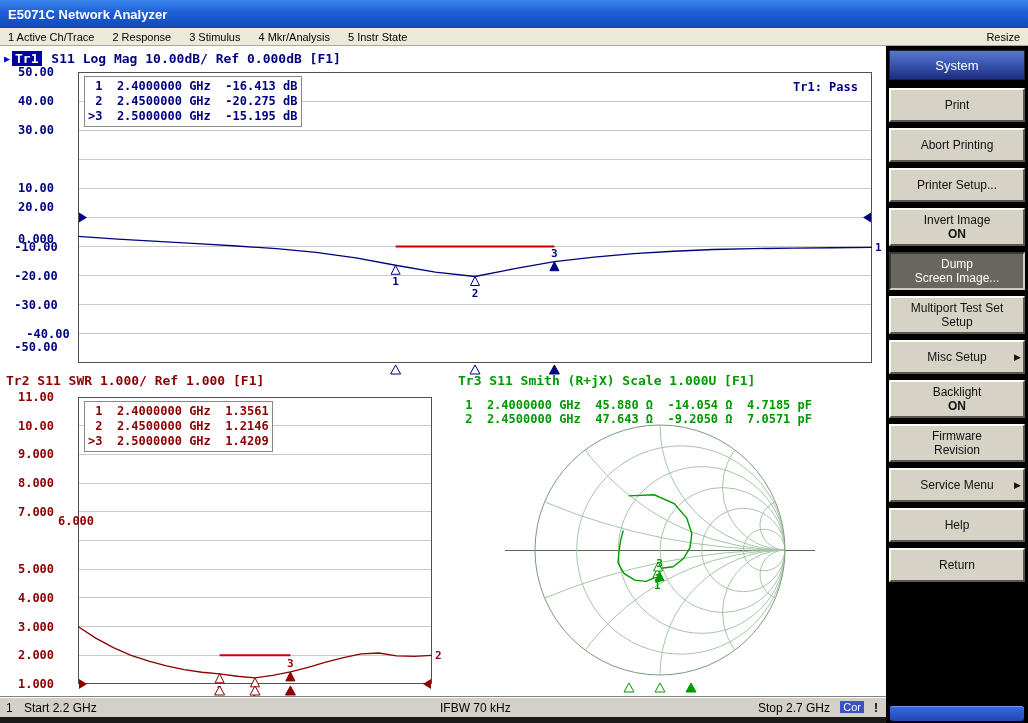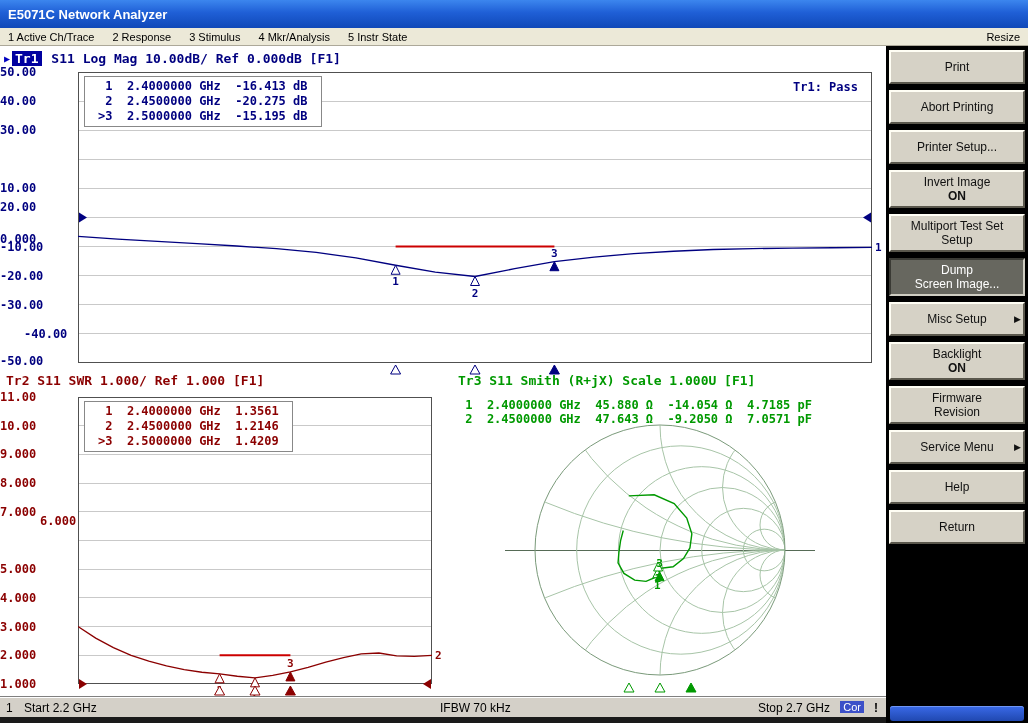--- a/index.html
+++ b/index.html
@@ -24,25 +24,25 @@
   #tr3-svg{left:505px;top:349px}
 
   .hdr{position:absolute;font:bold 13px "DejaVu Sans Mono",monospace;white-space:pre}
   #tr1-hdr{left:4px;top:5px;color:#000080}
   #tr1-hdr .arr{color:#0000c0;font-size:10px;vertical-align:1px}
   #tr1-hdr .badge{background:#0000a0;color:#fff;padding:0 3px;margin:0 2px}
   #tr2-hdr{left:6px;top:327px;color:#8b0000}
   #tr3-hdr{left:458px;top:327px;color:#009900}
   #tr1-pass{position:absolute;left:793px;top:34px;color:#000080;font:bold 12px "DejaVu Sans Mono",monospace}
 
-  .ytick{position:absolute;left:0;width:72px;text-align:left;font:bold 12px "DejaVu Sans Mono",monospace}
+  .ytick{position:absolute;left:0;width:72px;text-align:center;font:bold 12px "DejaVu Sans Mono",monospace}
   #tr1-yticks .ytick{color:#000080}
   #tr2-yticks .ytick{color:#8b0000}
 
-  .mbox{position:absolute;border:1px solid #888;background:#fff;padding:2px 13px}
+  .mbox{position:absolute;border:1px solid #888;background:#fff;padding:2px 3px}
   .mrow{font:bold 12px "DejaVu Sans Mono",monospace;white-space:pre;line-height:15px}
   #tr1-markers{left:84px;top:30px;color:#000080}
   #tr2-markers{left:84px;top:355px;color:#8b0000}
   #tr3-markers{position:absolute;left:458px;top:352px;color:#009900}
   #tr3-markers .mrow{line-height:14px}
 
   svg text.mnum{font-family:"DejaVu Sans Mono",monospace;font-size:11px;font-weight:bold}
 
   #sidebar{position:absolute;left:886px;top:46px;width:142px;height:677px;background:#000;padding:4px 3px}
   #sk-header{height:30px;background:linear-gradient(180deg,#5578d8,#1b2e80);color:#fff;
@@ -184,21 +184,21 @@
         <div class="ytick" style="top: 19px;">50.00</div>
         <div class="ytick" style="top: 48.1px;">40.00</div>
         <div class="ytick" style="top: 77.2px;">30.00</div>
         <div class="ytick" style="top: 106.3px; margin-top: 48px;">20.00</div>
         <div class="ytick" style="top: 135.4px;">10.00</div>
         <div class="ytick" style="top: 150px; margin-top: 36px;">0.000</div>
         <div class="ytick" style="top: 193.6px;">-10.00</div>
         <div class="ytick" style="top: 222.7px;">-20.00</div>
         <div class="ytick" style="top: 251.8px;">-30.00</div>
         <div class="ytick" style="top: 280.9px; padding-left: 24px;">-40.00</div>
-        <div class="ytick" style="top: 308px;">-50.00</div>
+        <div class="ytick" style="top: 294px;">-50.00</div>
       </div>
     <div id="tr1-markers" class="mbox">
         <div class="mrow"> 1  2.4000000 GHz  -16.413 dB</div>
         <div class="mrow"> 2  2.4500000 GHz  -20.275 dB</div>
         <div class="mrow">&gt;3  2.5000000 GHz  -15.195 dB</div>
       </div>
 
     <div id="tr2-hdr" class="hdr">Tr2 S11 SWR 1.000/ Ref 1.000 [F1]</div>
     <div id="tr2-yticks">
         <div class="ytick" style="top: 344px;">11.00</div>
@@ -220,41 +220,42 @@
       </div>
 
     <div id="tr3-hdr" class="hdr">Tr3 S11 Smith (R+jX) Scale 1.000U [F1]</div>
     <div id="tr3-markers">
         <div class="mrow"> 1  2.4000000 GHz  45.880 Ω  -14.054 Ω  4.7185 pF</div>
         <div class="mrow"> 2  2.4500000 GHz  47.643 Ω  -9.2050 Ω  7.0571 pF</div>
       </div>
   </div>
 
   <div id="sidebar">
+    <div id="sk-header">System</div>
     <div id="sk-list">
         <div class="softkey">
           <span class="label">Print</span>
         </div>
         <div class="softkey">
           <span class="label">Abort Printing</span>
         </div>
         <div class="softkey">
           <span class="label">Printer Setup...</span>
         </div>
         <div class="softkey">
           <span class="label">Invert Image</span>
           <span class="state">ON</span>
-        </div>
-        <div class="softkey">
-          <span class="label">Multiport Test Set
-Setup</span>
         </div>
         <div class="softkey pressed">
           <span class="label">Dump
 Screen Image...</span>
+        </div>
+        <div class="softkey">
+          <span class="label">Multiport Test Set
+Setup</span>
         </div>
         <div class="softkey">
           <span class="label">Misc Setup</span>
           <span class="arrow">▶</span>
         </div>
         <div class="softkey">
           <span class="label">Backlight</span>
           <span class="state">ON</span>
         </div>
         <div class="softkey">

